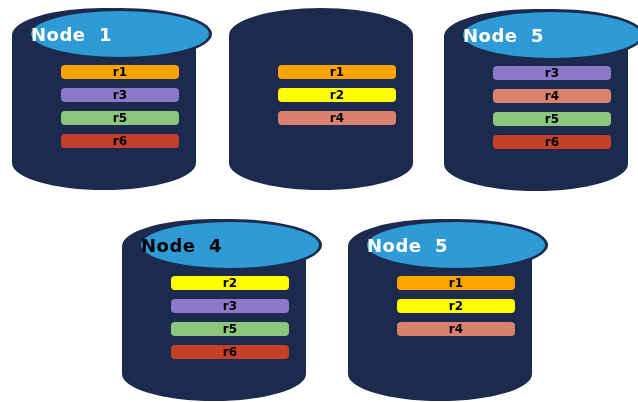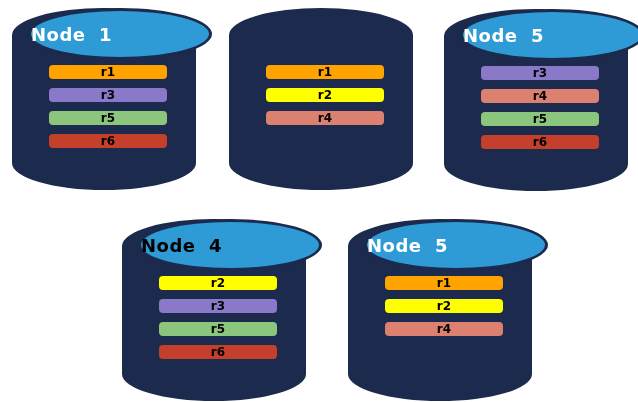--- a/index.html
+++ b/index.html
@@ -20,21 +20,21 @@
   .cyl-top{
     position:absolute;left:16px;top:0;width:184px;height:52px;box-sizing:border-box;
     background:#2F9BD6;border:3px solid #404040;border-radius:50%;
     display:flex;align-items:center;
   }
   .node-title{
     color:#ffffff;font-weight:bold;font-size:18px;
     white-space:pre;letter-spacing:0.5px;
   }
   .bars{
-    position:absolute;left:4px;top:57px;width:100%;
+    position:absolute;left:16px;top:57px;width:100%;
     display:flex;flex-direction:column;align-items:center;gap:9px;
   }
   .bar{
     width:118px;height:14px;border-radius:4px;box-sizing:border-box;
     display:flex;align-items:center;justify-content:center;
     font-size:12px;font-weight:bold;color:#000;line-height:14px;
     background:#999;
   }
 </style>
 </head>

